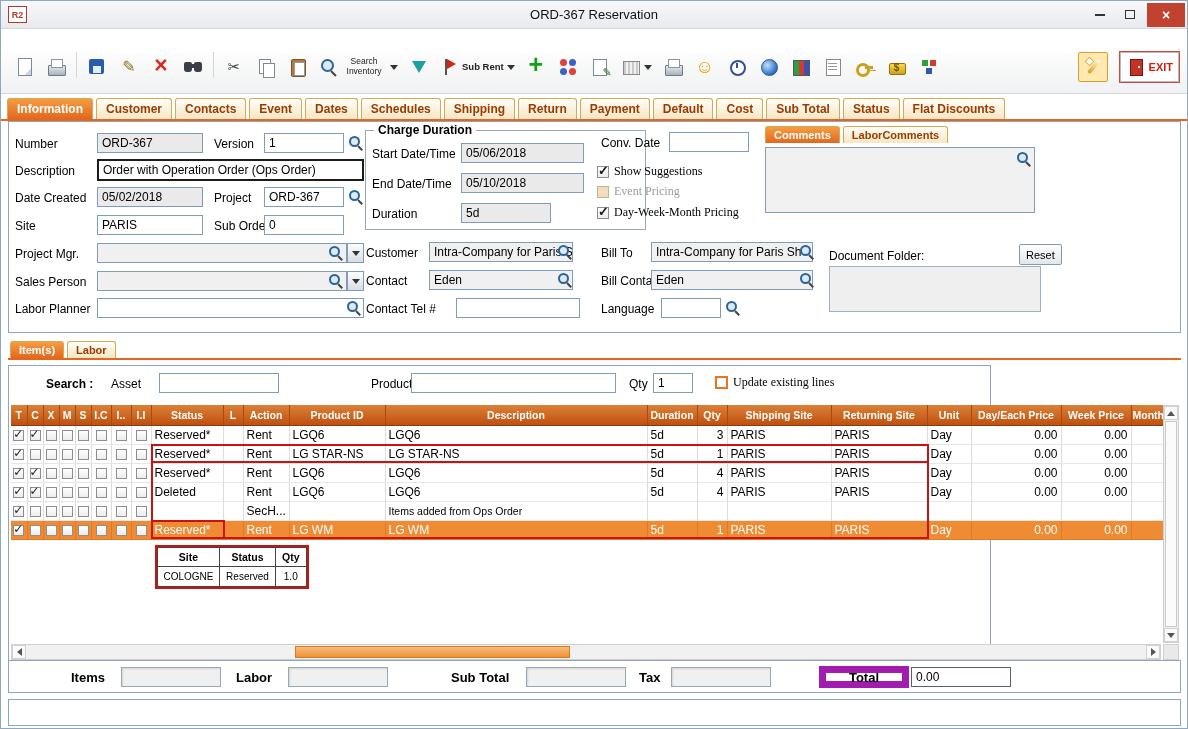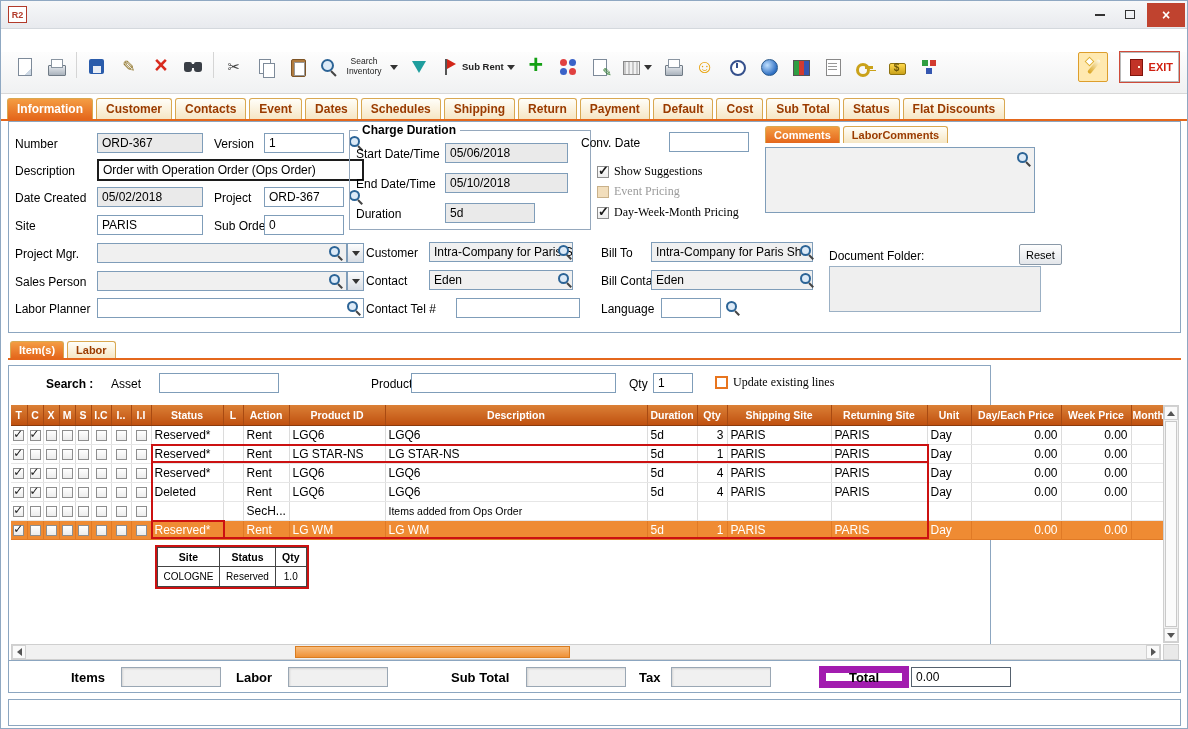--- a/index.html
+++ b/index.html
@@ -150,20 +150,21 @@
   .total-box { position:absolute; height:22px; border:7px solid #a21caf; background:#fff; display:flex; align-items:center; justify-content:center; font-size:13px; font-weight:bold; }
   .total-field { position:absolute; height:20px; background:#fff; border:1px solid #55616e; font-size:12px; padding:2px 4px; line-height:15px; }
 </style>
 </head>
 <body>
 
 <div class="window">
 
   <div class="titlebar">
     <span class="app-icon">R2</span>
+    <span class="wtitle">ORD-367 Reservation</span>
     <div class="win-controls">
       <div class="win-btn">
           <span class="glyph-min"></span>
         </div>
       <div class="win-btn">
           <span class="glyph-max"></span>
         </div>
       <div class="win-btn close">
           <span class="glyph-close"></span>
         </div>
@@ -310,31 +311,31 @@
 
     <span class="lbl" style="left:6px;top:153px">Sales Person</span>
     <div class="inp gr" style="left:88px;top:149px;width:250px"></div>
     <span class="mag" style="left:319px;top:151px"></span>
     <span class="dropbtn" style="left:338px;top:149px"></span>
 
     <span class="lbl" style="left:6px;top:180px">Labor Planner</span>
     <div class="inp" style="left:88px;top:176px;width:267px"></div>
     <span class="mag" style="left:337px;top:178px"></span>
 
-    <div class="groupbox" style="left:340px;top:8px;width:242px;height:100px">
+    <div class="groupbox" style="left:356px;top:8px;width:281px;height:100px">
       <span class="legend">Charge Duration</span>
       <span class="lbl" style="left:6px;top:16px">Start Date/Time</span>
       <div class="inp ro" style="left:95px;top:12px;width:123px">05/06/2018</div>
       <span class="lbl" style="left:6px;top:46px">End Date/Time</span>
       <div class="inp ro" style="left:95px;top:42px;width:123px">05/10/2018</div>
       <span class="lbl" style="left:6px;top:76px">Duration</span>
       <div class="inp ro" style="left:95px;top:72px;width:90px">5d</div>
     </div>
 
-    <span class="lbl" style="left:572px;top:14px">Conv. Date</span>
+    <span class="lbl" style="left:592px;top:14px">Conv. Date</span>
     <div class="inp" style="left:660px;top:10px;width:80px"></div>
     <div class="ckrow" style="left:588px;top:42px">
       <span class="cb" data-checked="true"></span>
       <span class="cklbl">Show Suggestions</span>
     </div>
     <div class="ckrow" style="left:588px;top:62px">
       <span class="cb dis" data-checked="false"></span>
       <span class="cklbl dim">Event Pricing</span>
     </div>
     <div class="ckrow" style="left:588px;top:83px">

